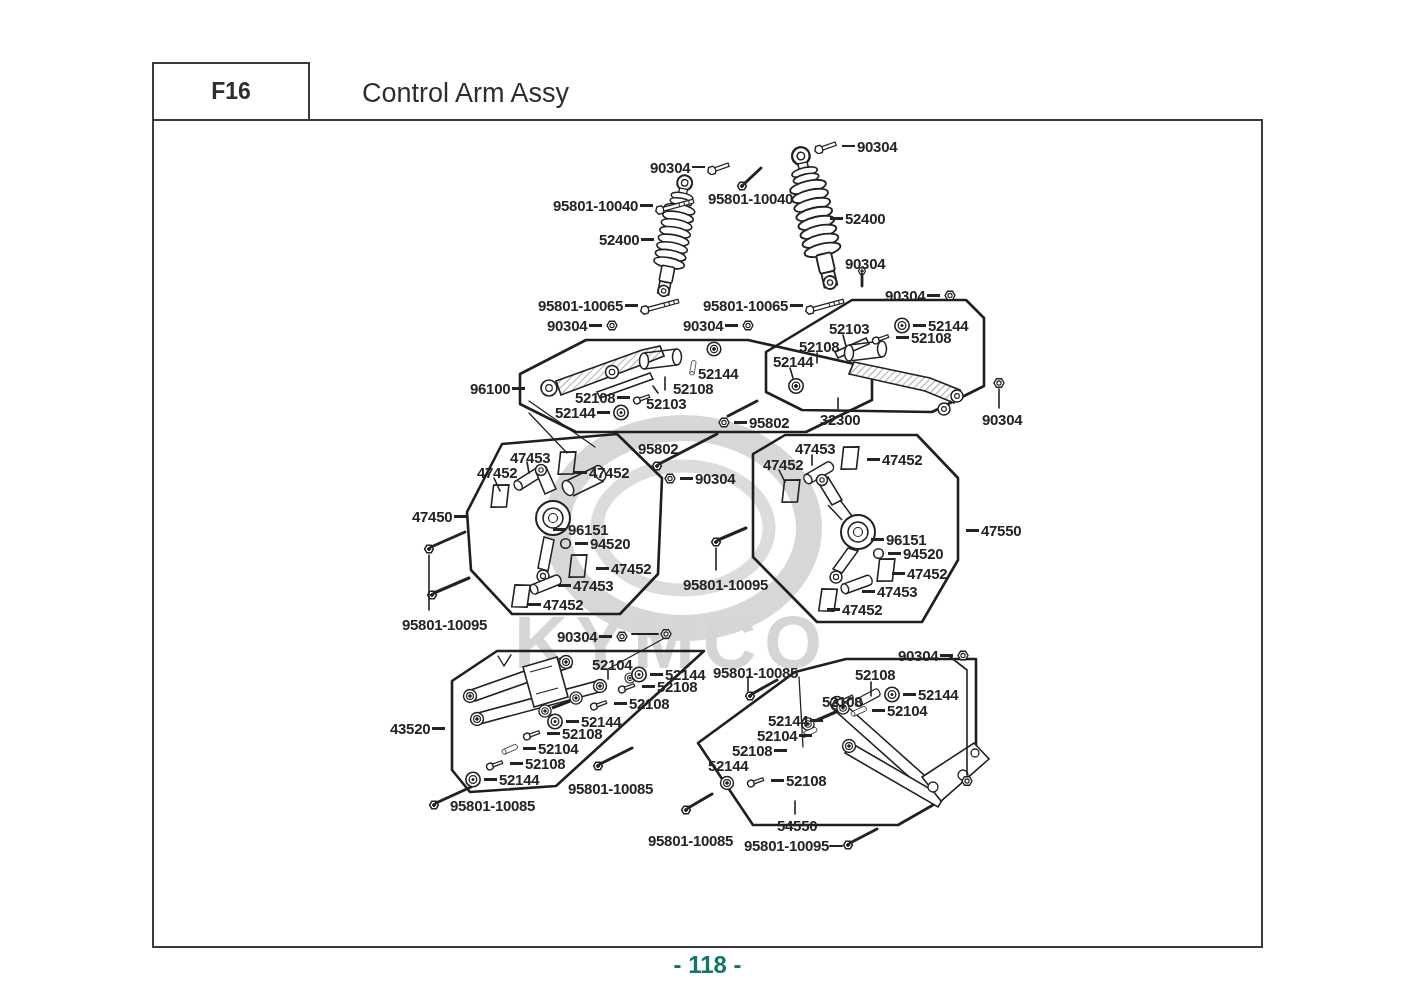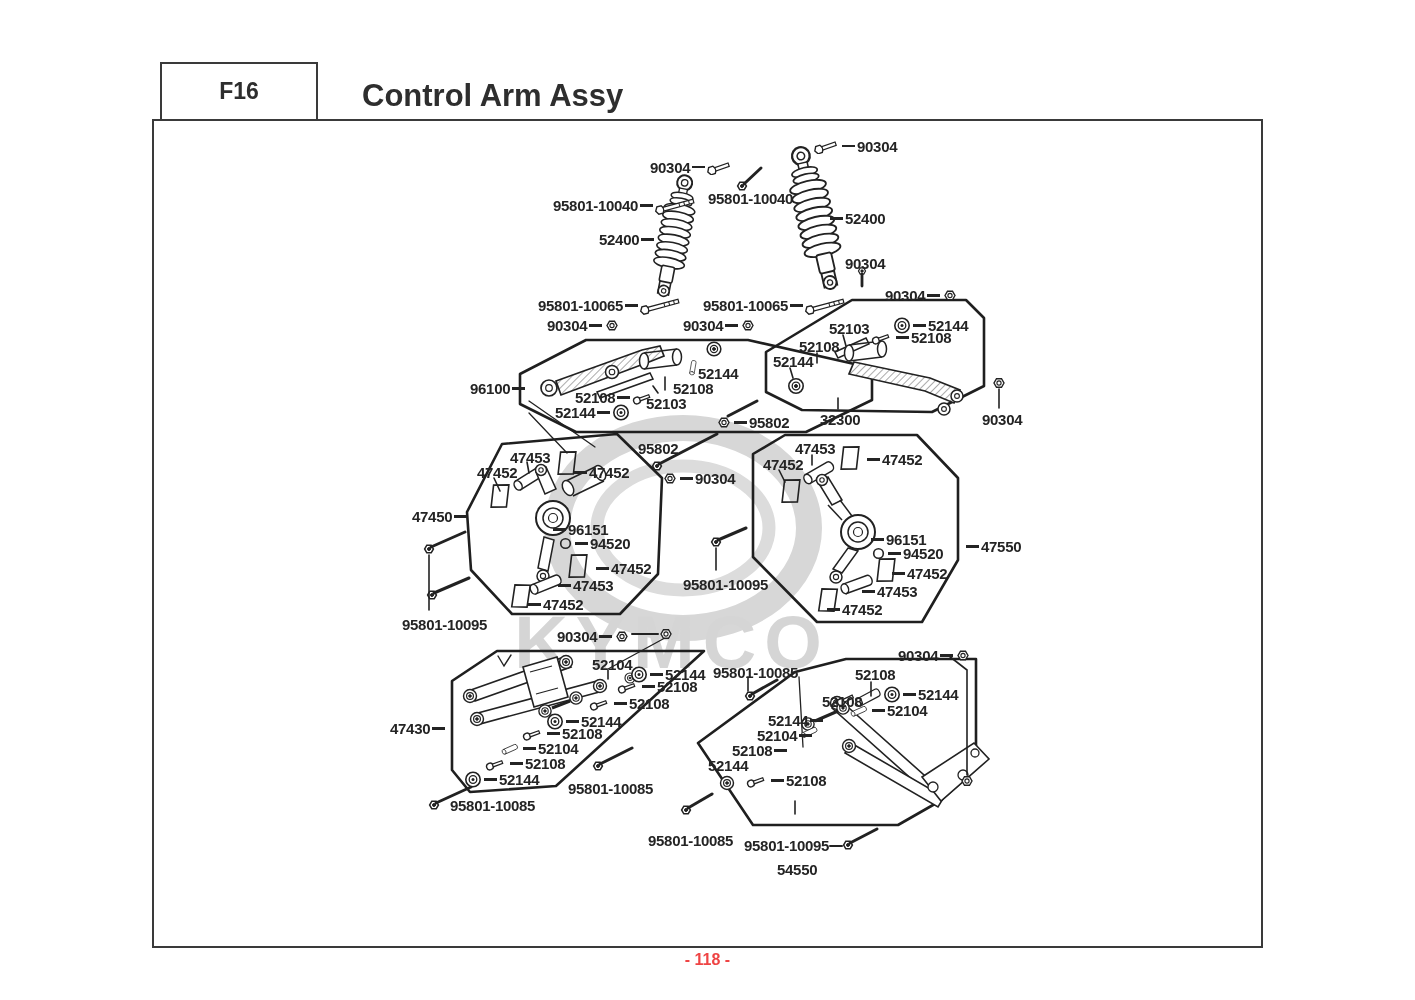--- a/index.html
+++ b/index.html
@@ -1,24 +1,24 @@
 <!DOCTYPE html>
 <html><head>
 <meta charset="utf-8">
 <style>
   html,body{margin:0;padding:0;background:#ffffff;}
   body{width:1415px;height:1000px;position:relative;font-family:"Liberation Sans",sans-serif;overflow:hidden;}
-  .hdr-code{position:absolute;left:160px;top:62px;width:158px;height:59px;border:2px solid #3a3a3a;
+  .hdr-code{position:absolute;left:152px;top:62px;width:158px;height:59px;border:2px solid #3a3a3a;
     background:#fff;display:flex;align-items:center;justify-content:center;font-size:23px;font-weight:bold;
     color:#2e2e2e;box-sizing:border-box;z-index:4;}
-  .hdr-title{position:absolute;left:362px;top:78px;font-size:31px;font-weight:bold;color:#2e2e2e;z-index:4;}
+  .hdr-title{position:absolute;left:362px;top:78px;font-size:27px;font-weight:normal;color:#2e2e2e;z-index:4;}
   .main-box{position:absolute;left:152px;top:119px;width:1111px;height:829px;border:2px solid #3a3a3a;
     box-sizing:border-box;background:#fff;z-index:0;}
-  .footer{position:absolute;left:152px;top:951px;width:1111px;text-align:center;font-size:16px;
-    font-weight:bold;color:#ef4444;z-index:4;}
+  .footer{position:absolute;left:152px;top:951px;width:1111px;text-align:center;font-size:24px;
+    font-weight:bold;color:#0f766e;z-index:4;}
   svg.canvas{position:absolute;left:0;top:0;z-index:1;}
   #label-layer{position:absolute;left:0;top:0;width:1415px;height:1000px;z-index:2;pointer-events:none;}
   .lbl{position:absolute;display:flex;align-items:center;gap:2px;font-size:15px;font-weight:bold;
     line-height:1;color:#242424;letter-spacing:-0.3px;white-space:nowrap;}
   .lbl .dash{width:13px;height:2.2px;background:#242424;flex:none;}
   .lbl svg{display:block;flex:none;}
 </style>
 </head>
 <body>
 
@@ -491,21 +491,21 @@
     <div class="lbl" style="left: 795px; top: 441px;">
       <span class="txt">47453</span>
     </div>
     <div class="lbl" style="left: 763px; top: 457px;">
       <span class="txt">47452</span>
     </div>
     <div class="lbl" style="left: 867px; top: 452px;">
       <span class="dash"></span>
       <span class="txt">47452</span>
     </div>
-    <div class="lbl" style="left: 966px; top: 539px;">
+    <div class="lbl" style="left: 966px; top: 523px;">
       <span class="dash"></span>
       <span class="txt">47550</span>
     </div>
     <div class="lbl" style="left: 871px; top: 532px;">
       <span class="dash"></span>
       <span class="txt">96151</span>
     </div>
     <div class="lbl" style="left: 871px; top: 546px;">
       <span>
         <svg width="15" height="15" viewBox="0 0 15 15">
@@ -605,21 +605,21 @@
     <div class="lbl" style="left: 464px; top: 771px;">
       <span>
         <svg width="18" height="17" viewBox="0 0 18 17">
           <use href="#bushD" transform="translate(9,8.5)"></use>
         </svg>
       </span>
       <span class="dash"></span>
       <span class="txt">52144</span>
     </div>
     <div class="lbl" style="left: 390px; top: 721px;">
-      <span class="txt">47430</span>
+      <span class="txt">43520</span>
       <span class="dash"></span>
     </div>
     <div class="lbl" style="left: 568px; top: 781px;">
       <span class="txt">95801-10085</span>
     </div>
     <div class="lbl" style="left: 450px; top: 798px;">
       <span class="txt">95801-10085</span>
     </div>
     <div class="lbl" style="left: 713px; top: 665px;">
       <span class="txt">95801-10085</span>
@@ -674,21 +674,21 @@
     </div>
     <div class="lbl" style="left: 746px; top: 773px;">
       <span>
         <svg width="23" height="15" viewBox="0 0 23 15">
           <use href="#screwD" transform="translate(5,10.5) rotate(-20)"></use>
         </svg>
       </span>
       <span class="dash"></span>
       <span class="txt">52108</span>
     </div>
-    <div class="lbl" style="left: 777px; top: 818px; margin-top: 44px;">
+    <div class="lbl" style="left: 777px; top: 818px;">
       <span class="txt">54550</span>
     </div>
     <div class="lbl" style="left: 648px; top: 833px;">
       <span class="txt">95801-10085</span>
     </div>
     <div class="lbl" style="left: 744px; top: 838px;">
       <span class="txt">95801-10095</span>
     </div>
   </div>
 

